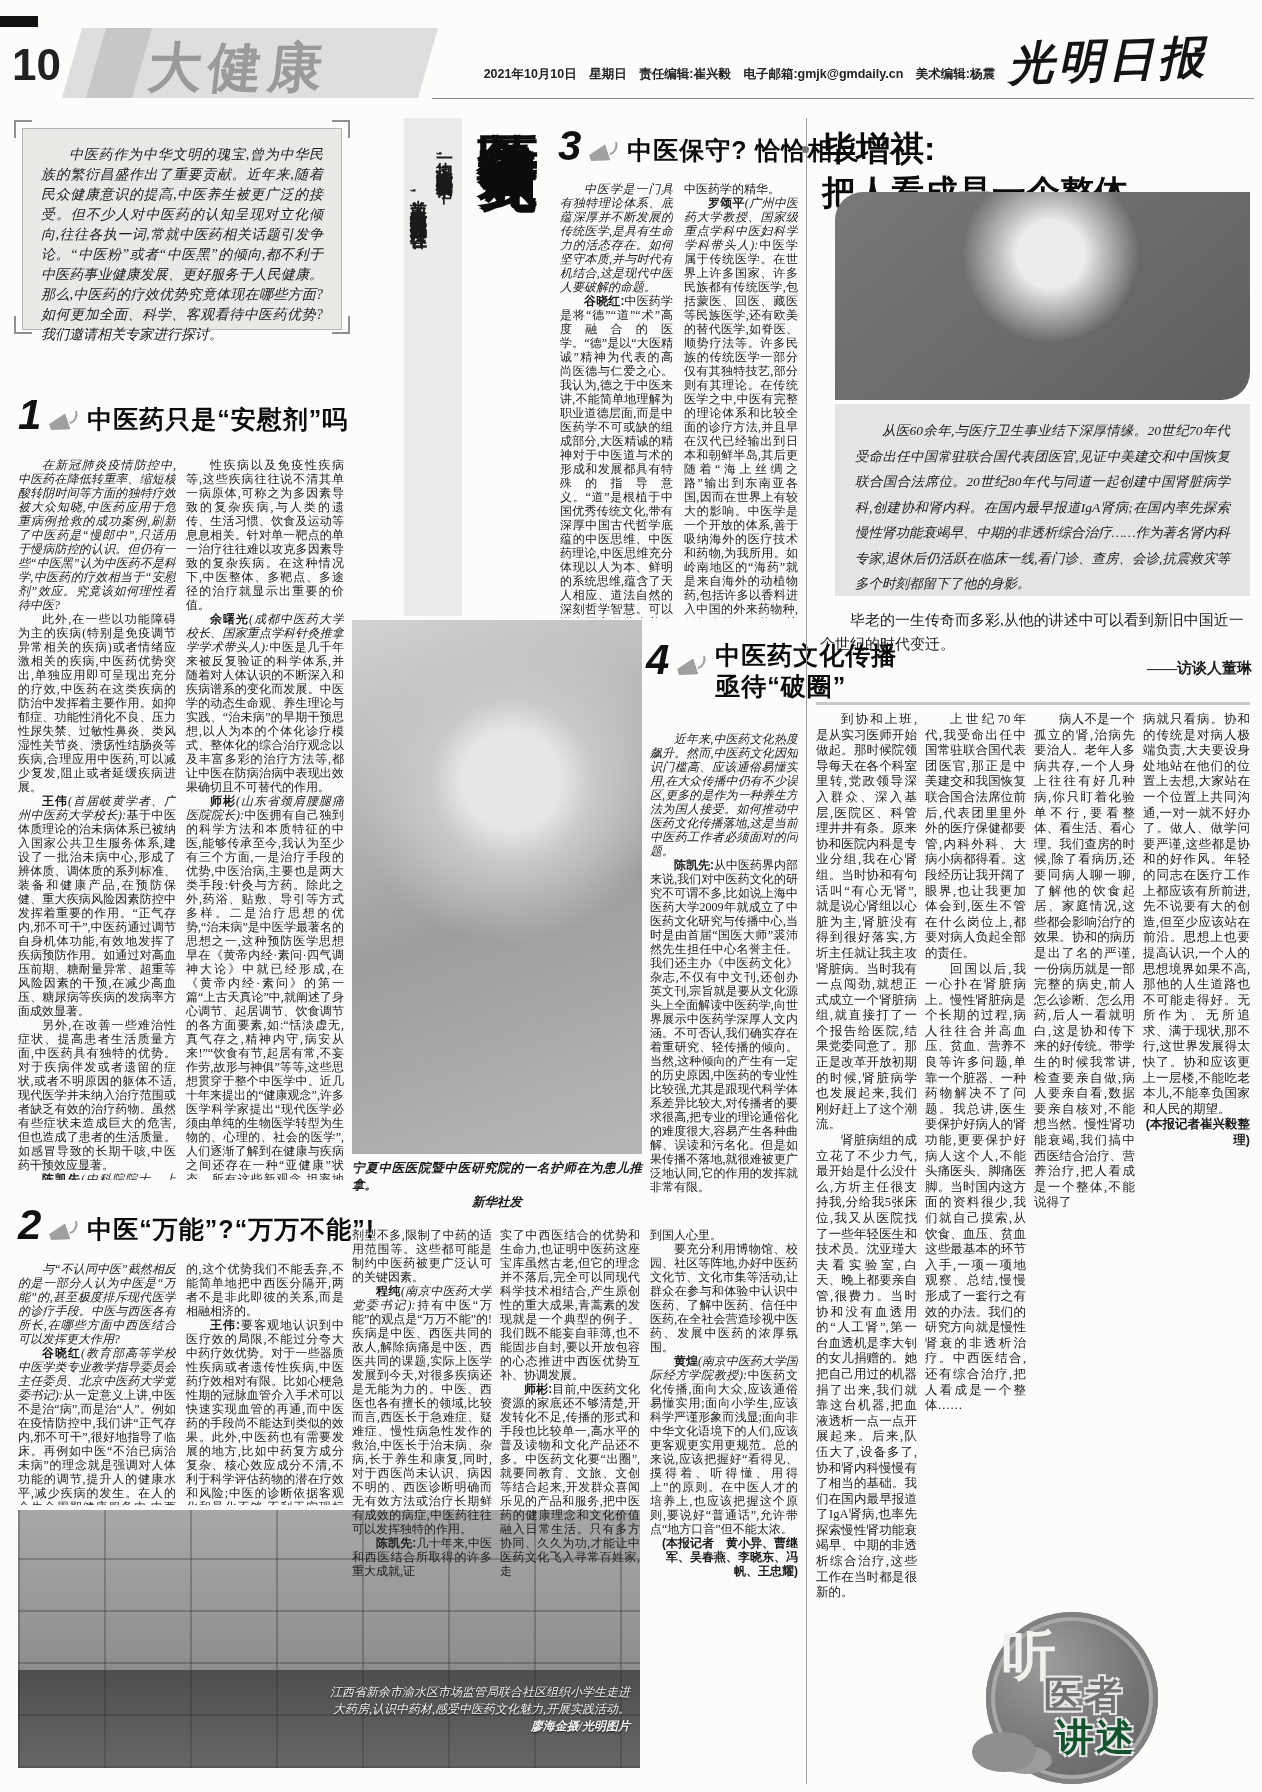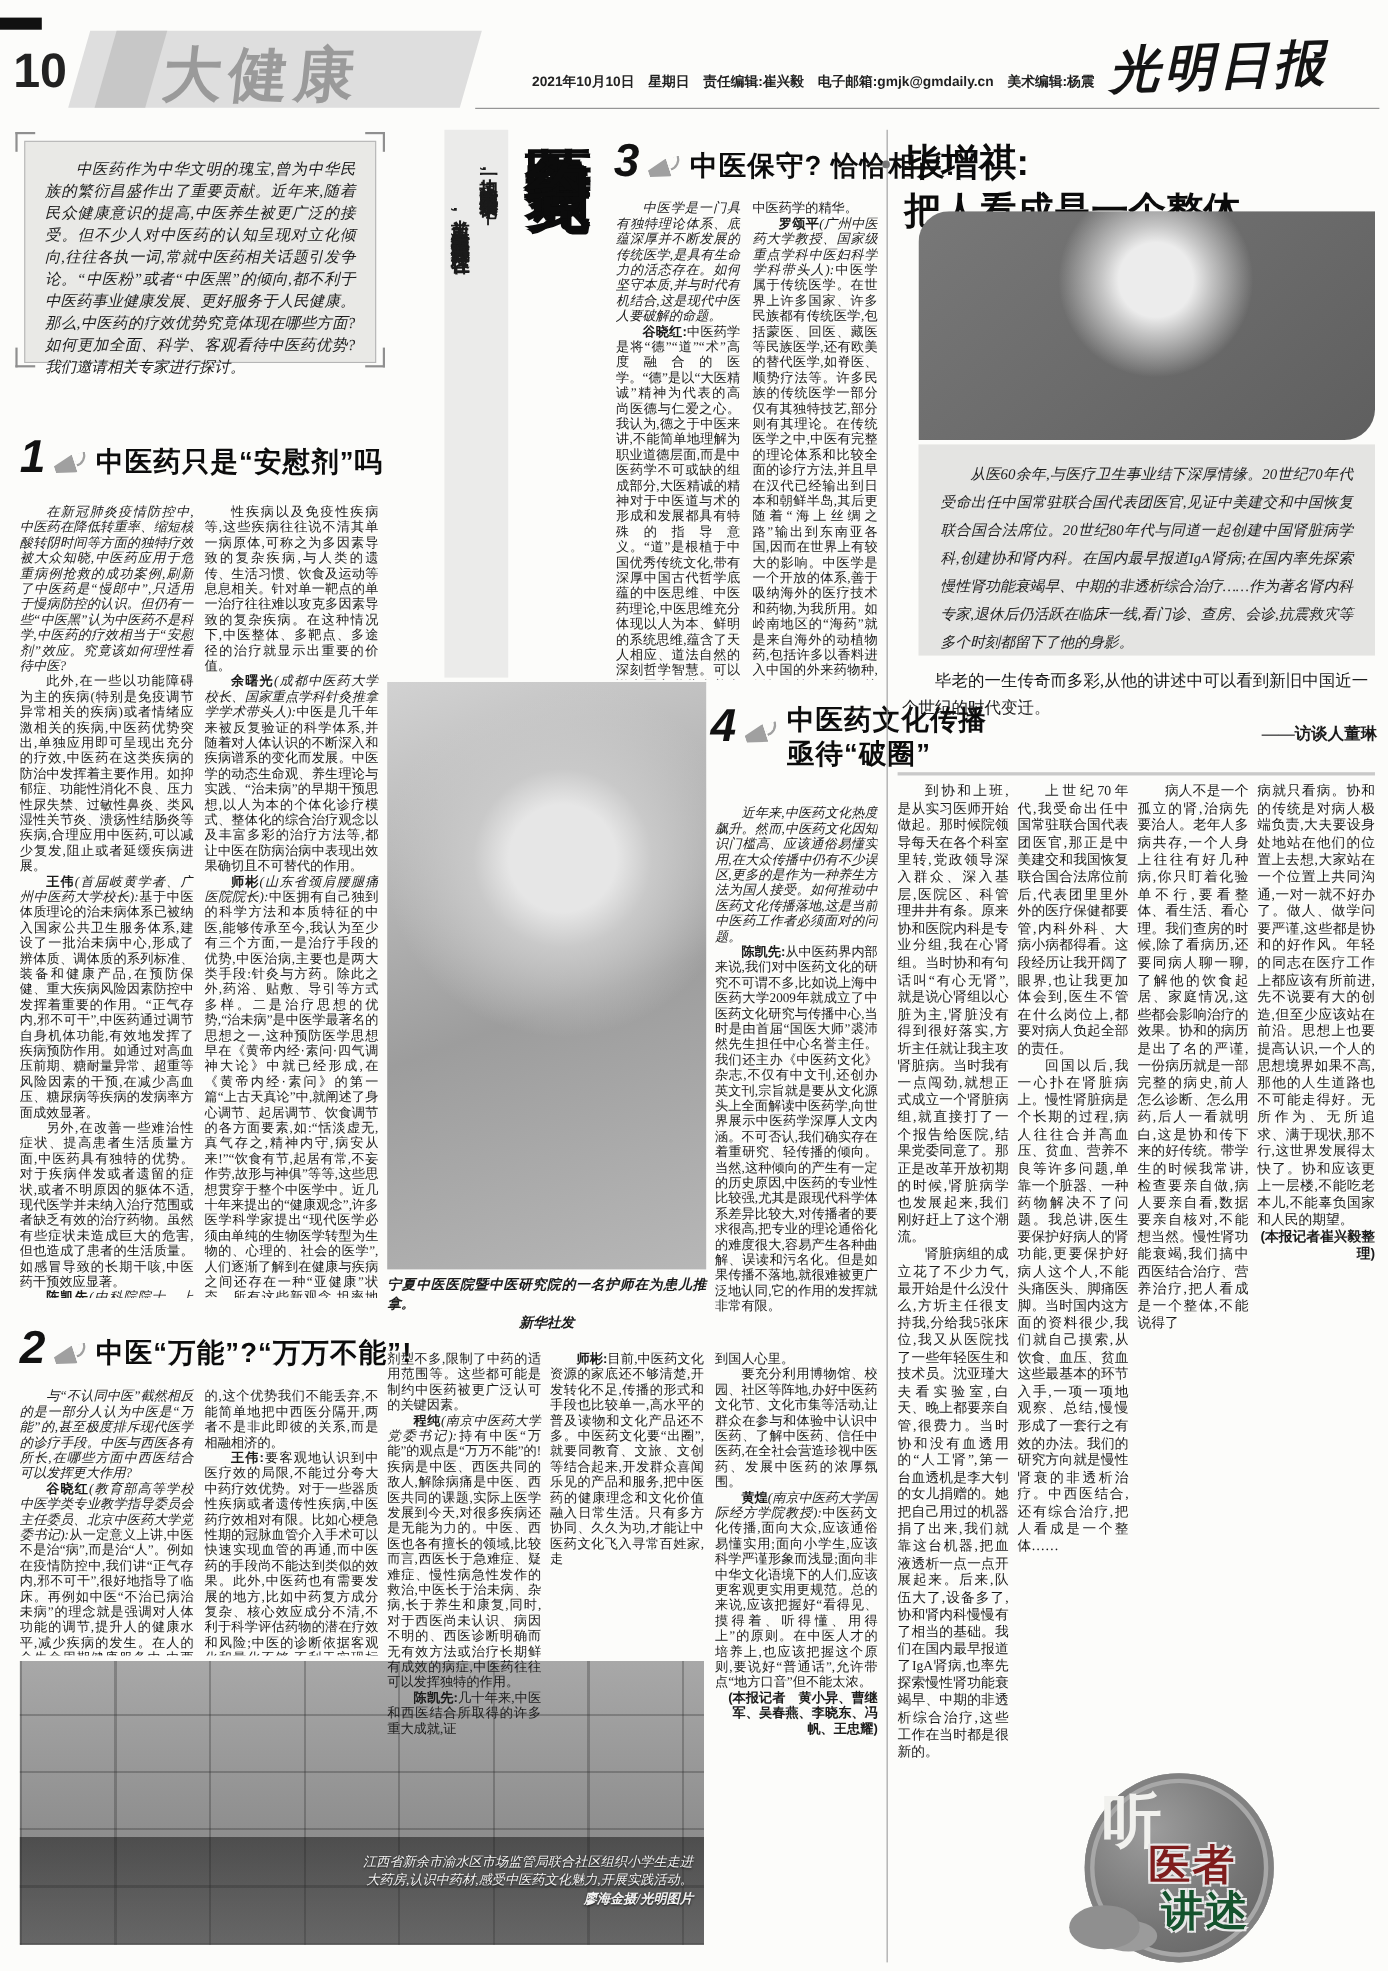--- a/index.html
+++ b/index.html
@@ -85,21 +85,21 @@
   .rcrule{left:816px;top:702px;width:434px;height:3px;background:#c9c9c9}
   
   .logo{left:986px;top:1612px;width:172px;height:172px}
   .logo .ring{position:absolute;inset:0;border-radius:50%;
       background:radial-gradient(circle at 35% 30%,#9d9d9d,#747474 55%,#5d5d5d);
       box-shadow:inset 0 0 0 5px #818181,inset 0 0 0 9px #a8a8a8}
   .logo .cloud{position:absolute;left:-14px;bottom:12px;width:64px;height:40px;border-radius:50%;
       background:#8f8f8f;box-shadow:22px 8px 0 -6px #9b9b9b}
   .logo .ting{position:absolute;left:16px;top:8px;font-size:54px;font-weight:900;color:#f1f1ee;
       font-family:"Liberation Sans",sans-serif}
-  .logo .w1{position:absolute;left:58px;top:58px;font-size:38px;font-weight:900;color:#7f1d1d;
+  .logo .w1{position:absolute;left:58px;top:58px;font-size:38px;font-weight:900;color:#737373;
       font-family:Liberation Serif, serif;letter-spacing:2px;
       text-shadow:-2px -2px 0 #e8e8e8,2px -2px 0 #e8e8e8,-2px 2px 0 #e8e8e8,2px 2px 0 #e8e8e8}
   .logo .w2{position:absolute;left:70px;top:100px;font-size:38px;font-weight:900;color:#14532d;
       font-family:"Liberation Sans",sans-serif;letter-spacing:2px;
       text-shadow:-2px -2px 0 #e8e8e8,2px -2px 0 #e8e8e8,-2px 2px 0 #e8e8e8,2px 2px 0 #e8e8e8}
 </style>
 </head>
 <body>
 
 <div class="abs toptab"></div>
@@ -194,20 +194,21 @@
     <p class="kai">近年来,中医药文化热度飙升。然而,中医药文化因知识门槛高、应该通俗易懂实用,在大众传播中仍有不少误区,更多的是作为一种养生方法为国人接受。如何推动中医药文化传播落地,这是当前中医药工作者必须面对的问题。</p>
     <p><b>陈凯先:</b>从中医药界内部来说,我们对中医药文化的研究不可谓不多,比如说上海中医药大学2009年就成立了中医药文化研究与传播中心,当时是由首届“国医大师”裘沛然先生担任中心名誉主任。我们还主办《中医药文化》杂志,不仅有中文刊,还创办英文刊,宗旨就是要从文化源头上全面解读中医药学,向世界展示中医药学深厚人文内涵。不可否认,我们确实存在着重研究、轻传播的倾向。当然,这种倾向的产生有一定的历史原因,中医药的专业性比较强,尤其是跟现代科学体系差异比较大,对传播者的要求很高,把专业的理论通俗化的难度很大,容易产生各种曲解、误读和污名化。但是如果传播不落地,就很难被更广泛地认同,它的作用的发挥就非常有限。</p>
   </div>
 
 <div class="abs col" style="left:352px;top:1228px;width:140px;height:545px">
     <p style="text-indent: 0px;">剂型不多,限制了中药的适用范围等。这些都可能是制约中医药被更广泛认可的关键因素。</p>
     <p><b>程纯</b><i class="aff">(南京中医药大学党委书记):</i>持有中医“万能”的观点是“万万不能”的!疾病是中医、西医共同的敌人,解除病痛是中医、西医共同的课题,实际上医学发展到今天,对很多疾病还是无能为力的。中医、西医也各有擅长的领域,比较而言,西医长于急难症、疑难症、慢性病急性发作的救治,中医长于治未病、杂病,长于养生和康复,同时,对于西医尚未认识、病因不明的、西医诊断明确而无有效方法或治疗长期鲜有成效的病症,中医药往往可以发挥独特的作用。</p>
     <p><b>陈凯先:</b>几十年来,中医和西医结合所取得的许多重大成就,证</p>
   </div>
 <div class="abs col" style="left:500px;top:1228px;width:140px;height:545px">
+    <p style="text-indent: 0px;">实了中西医结合的优势和生命力,也证明中医药这座宝库虽然古老,但它的理念并不落后,完全可以同现代科学技术相结合,产生原创性的重大成果,青蒿素的发现就是一个典型的例子。我们既不能妄自菲薄,也不能固步自封,要以开放包容的心态推进中西医优势互补、协调发展。</p>
     <p><b>师彬:</b>目前,中医药文化资源的家底还不够清楚,开发转化不足,传播的形式和手段也比较单一,高水平的普及读物和文化产品还不多。中医药文化要“出圈”,就要同教育、文旅、文创等结合起来,开发群众喜闻乐见的产品和服务,把中医药的健康理念和文化价值融入日常生活。只有多方协同、久久为功,才能让中医药文化飞入寻常百姓家,走</p>
   </div>
 <div class="abs col" style="left:650px;top:1228px;width:148px;height:545px">
     <p style="text-indent: 0px;">到国人心里。</p>
     <p>要充分利用博物馆、校园、社区等阵地,办好中医药文化节、文化市集等活动,让群众在参与和体验中认识中医药、了解中医药、信任中医药,在全社会营造珍视中医药、发展中医药的浓厚氛围。</p>
     <p><b>黄煌</b><i class="aff">(南京中医药大学国际经方学院教授):</i>中医药文化传播,面向大众,应该通俗易懂实用;面向小学生,应该科学严谨形象而浅显;面向非中华文化语境下的人们,应该更客观更实用更规范。总的来说,应该把握好“看得见、摸得着、听得懂、用得上”的原则。在中医人才的培养上,也应该把握这个原则,要说好“普通话”,允许带点“地方口音”但不能太浓。</p>
     <p class="credit">(本报记者　黄小异、曹继军、吴春燕、李晓东、冯帆、王忠耀)</p>
   </div>
 
 <div class="abs vdivider"></div>

